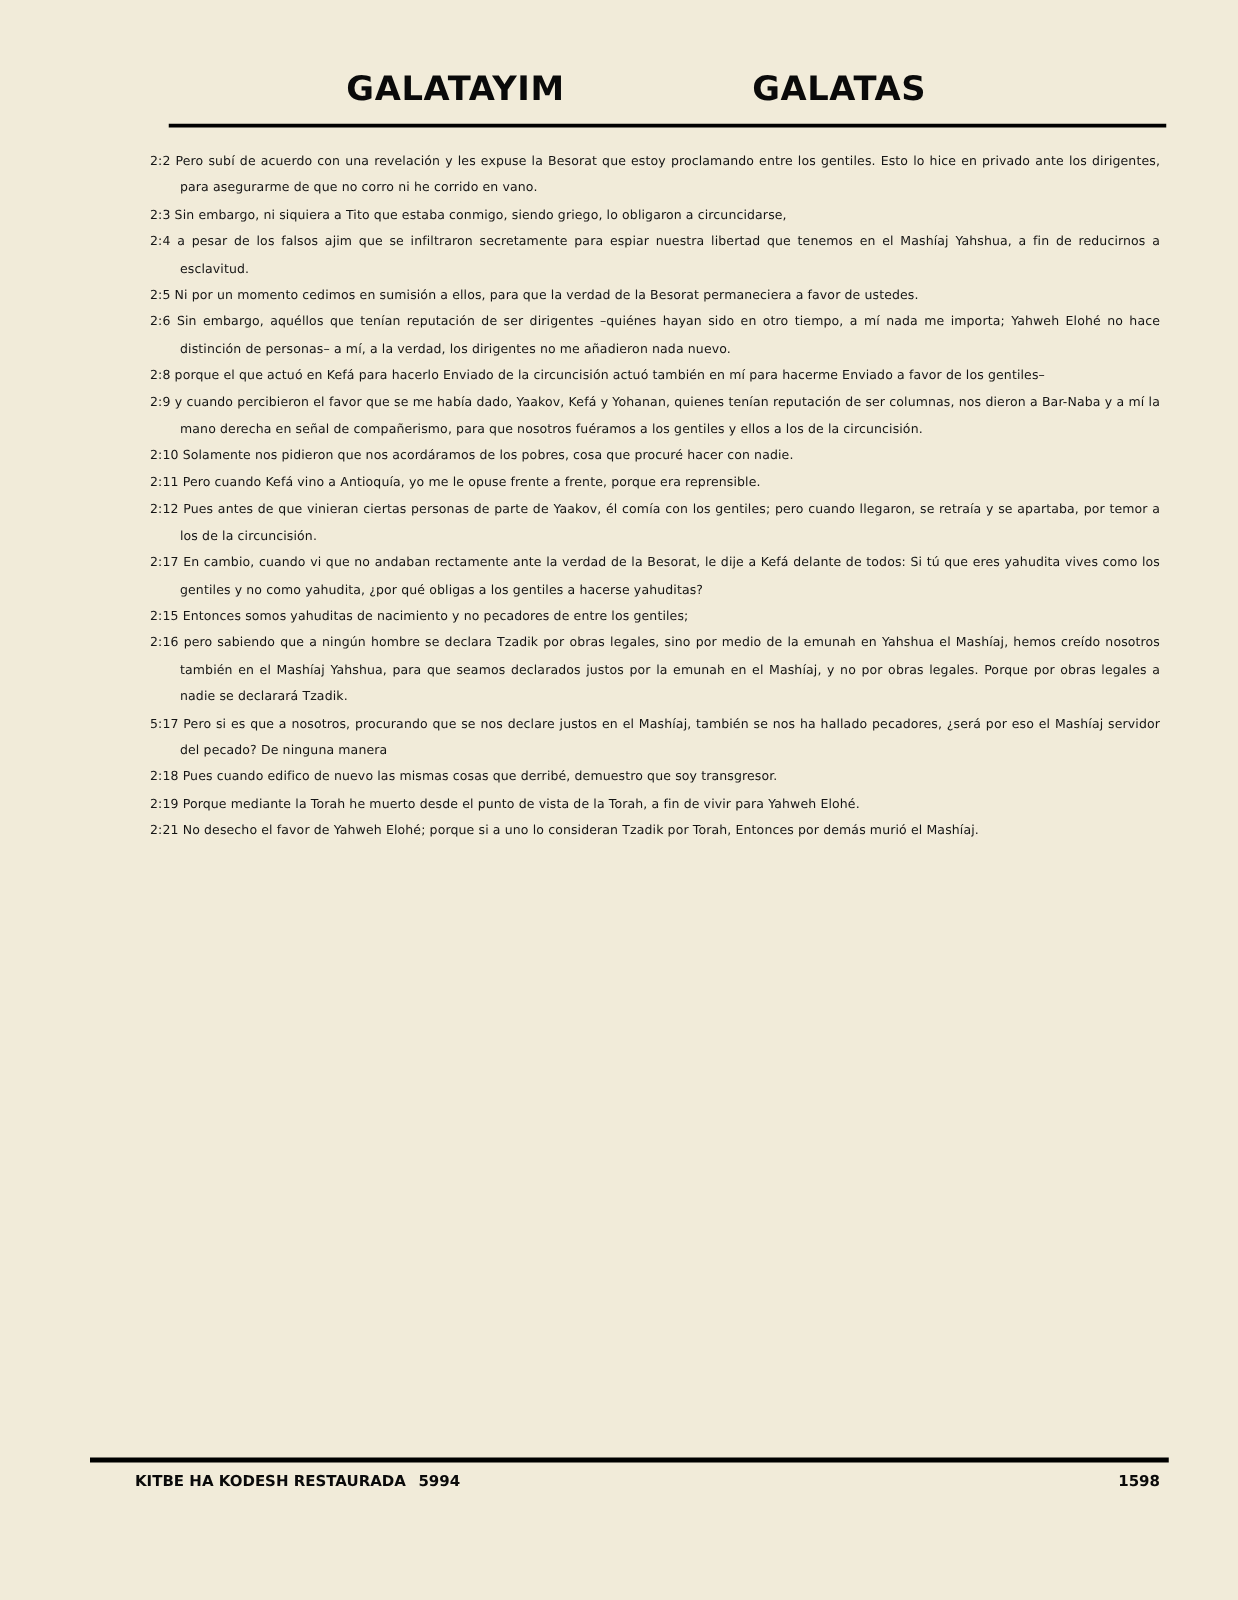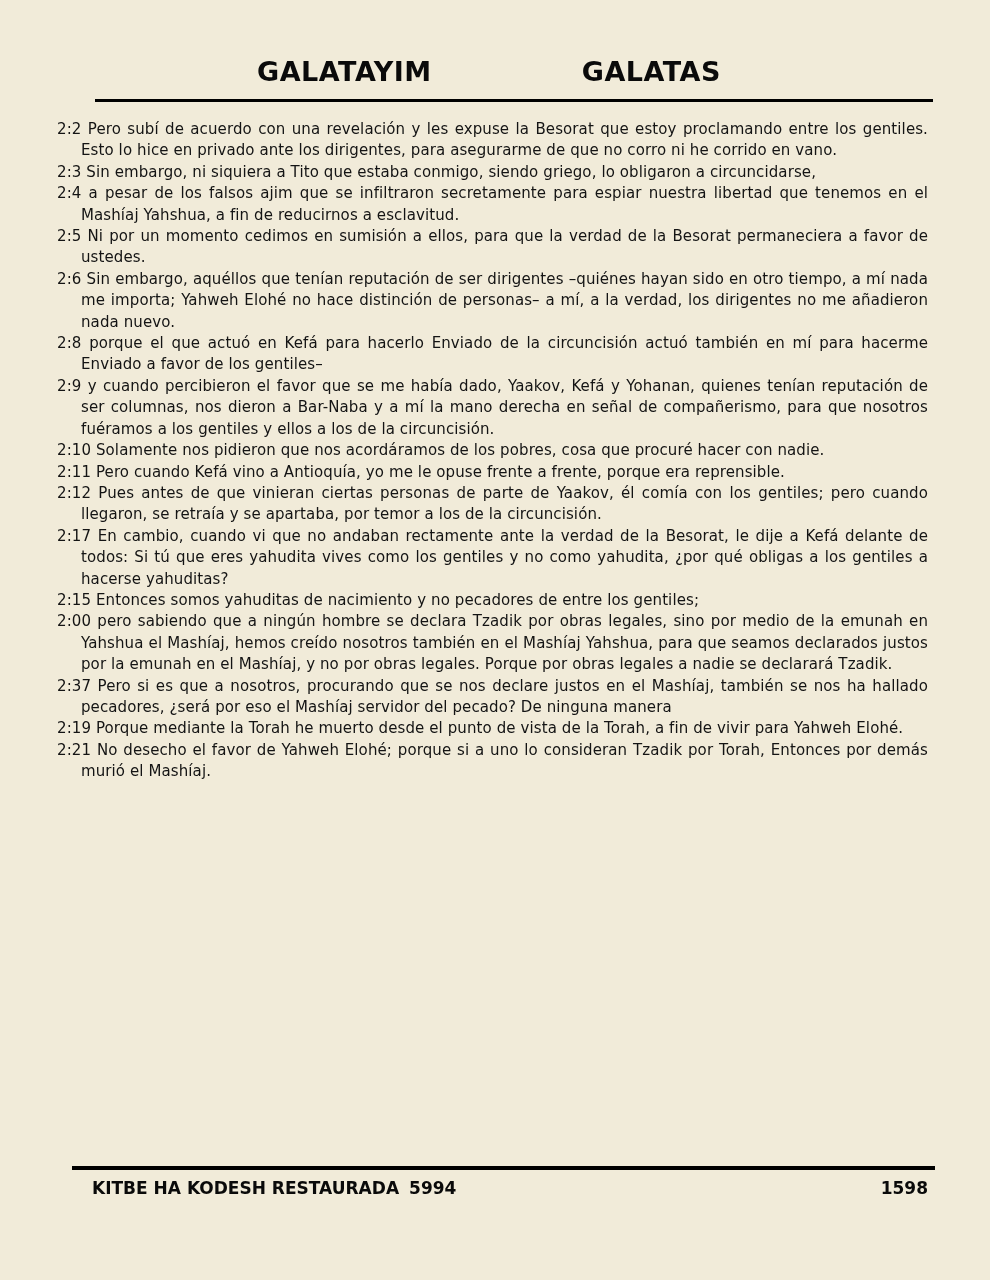--- a/index.html
+++ b/index.html
@@ -15,41 +15,42 @@
     font-family: "DejaVu Sans", "Liberation Sans", sans-serif;
     color: #141414;
   }
 
   .page {
     position: relative;
     width: 978px;
     height: 1280px;
     padding-top: 56px;
     overflow: hidden;
+    padding-left: 40px;
   }
 
   .header {
     display: flex;
     justify-content: center;
     gap: 150px;
     font-size: 27px;
     font-weight: bold;
     letter-spacing: 0.5px;
     color: #0a0a0a;
   }
 
   .rule-top {
     height: 3px;
     background: #000;
     margin: 12px 45px 0 95px;
   }
 
   .verses {
-    margin: 17px 50px 0 57px;
-    font-size: 15px;
+    margin: 17px 50px 0 80px;
+    font-size: 10px;
     line-height: 21.4px;
     letter-spacing: 0.1px;
     text-align: justify;
   }
 
   .verse {
     padding-left: 24px;
     text-indent: -24px;
     margin: 0;
   }
@@ -58,26 +59,26 @@
     position: absolute;
     left: 72px;
     right: 43px;
     top: 1166px;
     height: 4px;
     background: #000;
   }
 
   .footer {
     position: absolute;
-    left: 92px;
+    left: 108px;
     right: 50px;
     top: 1178px;
     display: flex;
     justify-content: space-between;
-    font-size: 17px;
+    font-size: 12px;
     font-weight: bold;
     color: #0a0a0a;
   }
 
   .footer-left .year {
     margin-left: 10px;
   }
 </style>
 </head>
 <body style="background: rgb(241, 235, 217); color: rgb(20, 20, 20);">
@@ -122,24 +123,27 @@
       <p class="verse">
     <span class="verse-ref">2:12</span> <span class="verse-text">Pues antes de que vinieran ciertas personas de parte de Yaakov, él comía con los gentiles; pero cuando llegaron, se retraía y se apartaba, por temor a los de la circuncisión.</span>
   </p>
       <p class="verse">
     <span class="verse-ref">2:17</span> <span class="verse-text">En cambio, cuando vi que no andaban rectamente ante la verdad de la Besorat, le dije a Kefá delante de todos: Si tú que eres yahudita vives como los gentiles y no como yahudita, ¿por qué obligas a los gentiles a hacerse yahuditas?</span>
   </p>
       <p class="verse">
     <span class="verse-ref">2:15</span> <span class="verse-text">Entonces somos yahuditas de nacimiento y no pecadores de entre los gentiles;</span>
   </p>
       <p class="verse">
-    <span class="verse-ref">2:00</span> <span class="verse-text">pero sabiendo que a ningún hombre se declara Tzadik por obras legales, sino por medio de la emunah en Yahshua el Mashíaj, hemos creído nosotros también en el Mashíaj Yahshua, para que seamos declarados justos por la emunah en el Mashíaj, y no por obras legales. Porque por obras legales a nadie se declarará Tzadik.</span>
+    <span class="verse-ref">2:16</span> <span class="verse-text">pero sabiendo que a ningún hombre se declara Tzadik por obras legales, sino por medio de la emunah en Yahshua el Mashíaj, hemos creído nosotros también en el Mashíaj Yahshua, para que seamos declarados justos por la emunah en el Mashíaj, y no por obras legales. Porque por obras legales a nadie se declarará Tzadik.</span>
   </p>
       <p class="verse">
-    <span class="verse-ref">2:37</span> <span class="verse-text">Pero si es que a nosotros, procurando que se nos declare justos en el Mashíaj, también se nos ha hallado pecadores, ¿será por eso el Mashíaj servidor del pecado? De ninguna manera</span>
+    <span class="verse-ref">5:17</span> <span class="verse-text">Pero si es que a nosotros, procurando que se nos declare justos en el Mashíaj, también se nos ha hallado pecadores, ¿será por eso el Mashíaj servidor del pecado? De ninguna manera</span>
+  </p>
+      <p class="verse">
+    <span class="verse-ref">2:18</span> <span class="verse-text">Pues cuando edifico de nuevo las mismas cosas que derribé, demuestro que soy transgresor.</span>
   </p>
       <p class="verse">
     <span class="verse-ref">2:19</span> <span class="verse-text">Porque mediante la Torah he muerto desde el punto de vista de la Torah, a fin de vivir para Yahweh Elohé.</span>
   </p>
       <p class="verse">
     <span class="verse-ref">2:21</span> <span class="verse-text">No desecho el favor de Yahweh Elohé; porque si a uno lo consideran Tzadik por Torah, Entonces por demás murió el Mashíaj.</span>
   </p>
     </main>
 
   <div class="rule-bottom"></div>

